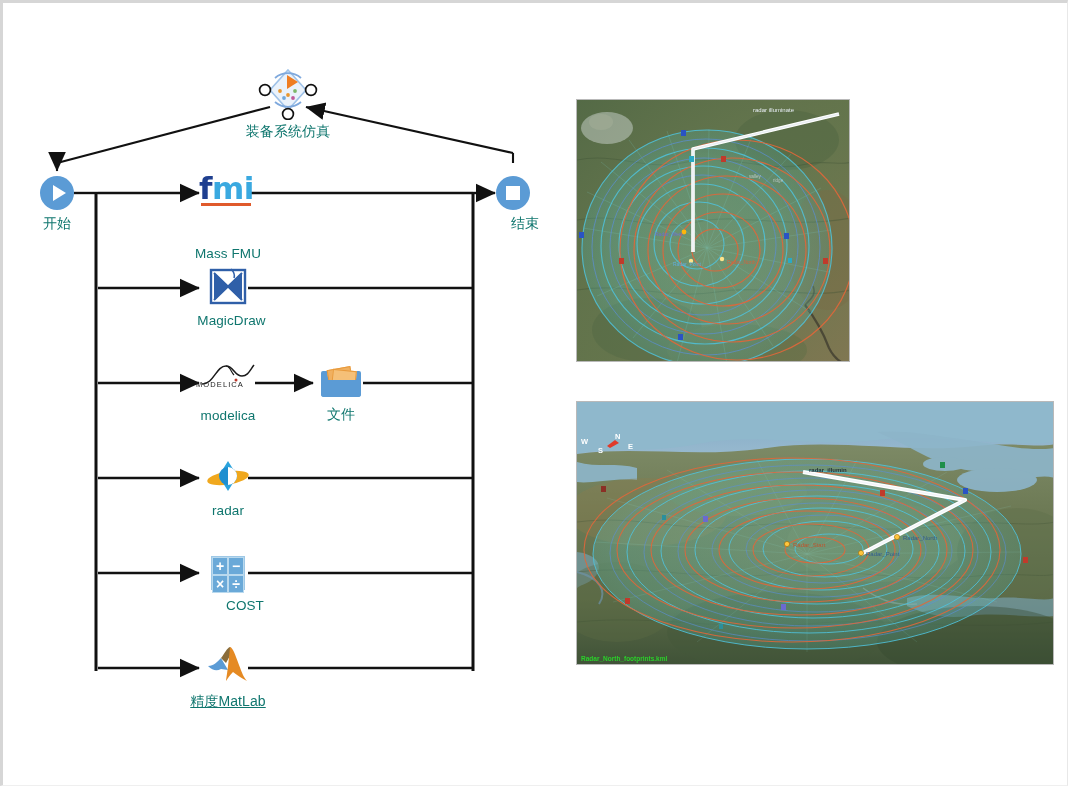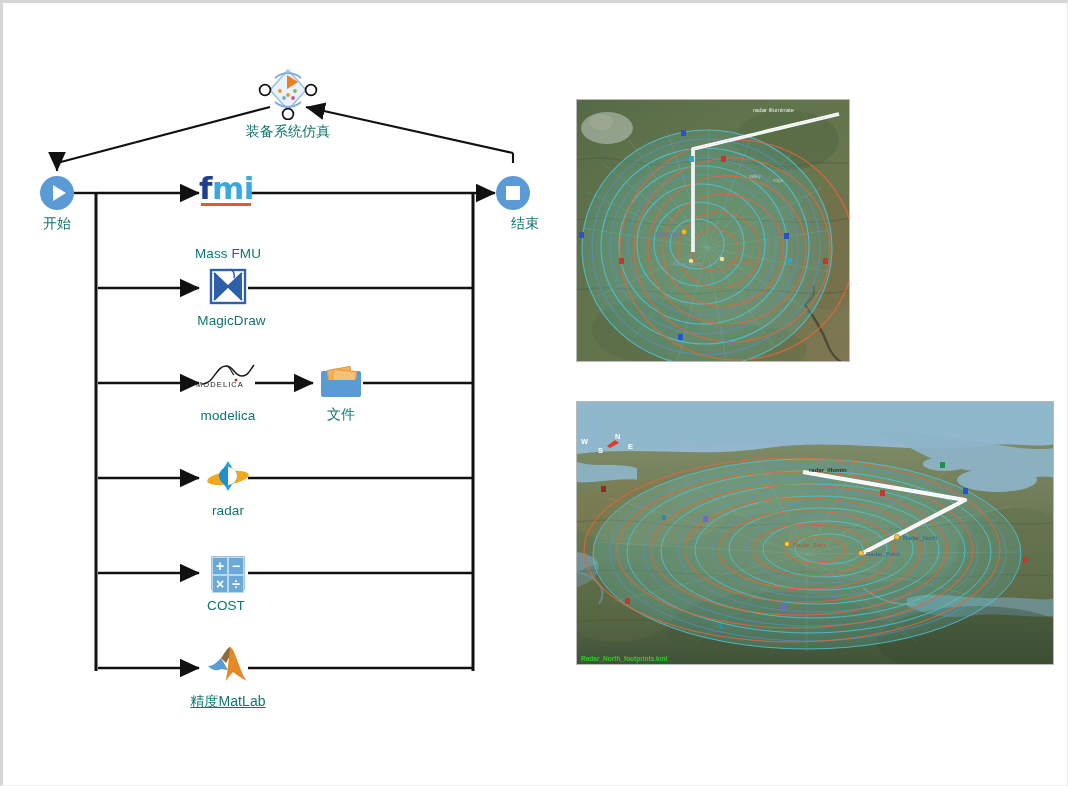--- a/index.html
+++ b/index.html
@@ -311,21 +311,21 @@
     <div class="node-label" style="left:225px; top:500px;">radar</div>
 
     <div class="icon-box" style="left:225px; top:570px;">
       <div class="calc">
         <div>+</div>
         <div>−</div>
         <div>×</div>
         <div>÷</div>
       </div>
     </div>
-    <div class="node-label" style="left:223px; top:595px;">COST</div>
+    <div class="node-label" style="left:242px; top:595px;">COST</div>
 
     <div class="icon-box" style="left:225px; top:664px;">
       <svg width="44" height="40" viewBox="0 0 44 40">
         <path d="M2,21 C8,21 11,17 15,13 L22,25 L15,24 C11,26 7,26 2,21 Z" fill="#5b9bd5"></path>
         <path d="M15,13 C19,8 21,3 24,2 L26,7 L20,18 Z" fill="#8a6d3b"></path>
         <path d="M24,2 C27,3 29,9 33,20 C36,28 38,33 41,36 C35,33 31,30 27,27 C24,30 22,33 20,36 C21,29 22,24 24,2 Z" fill="#e58a23"></path>
       </svg>
     </div>
     <div class="node-label cjk" style="left:225px; top:690px;text-decoration:underline;">精度MatLab</div>
   </div>

